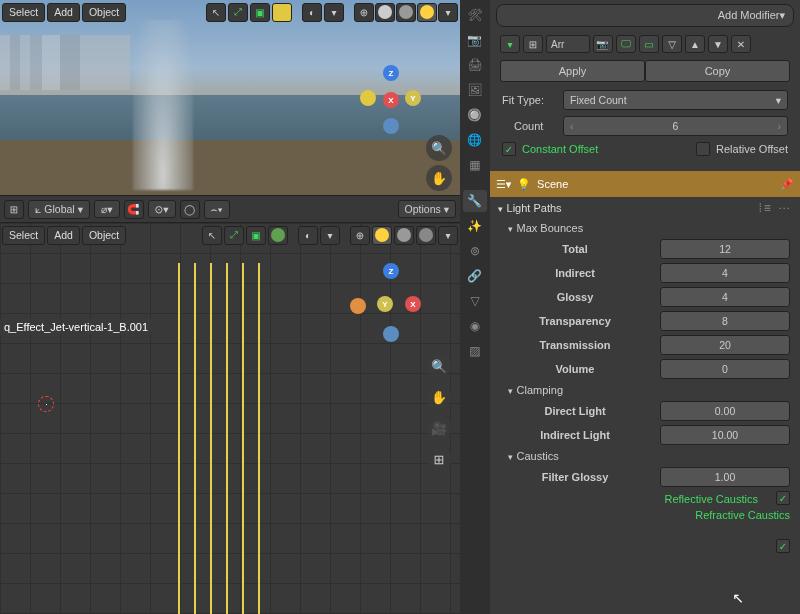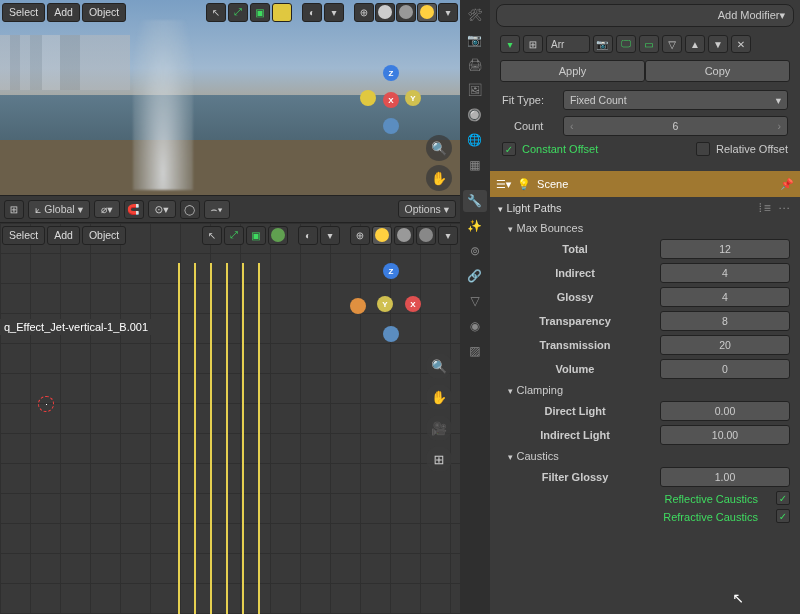--- a/index.html
+++ b/index.html
@@ -308,20 +308,20 @@
 
       <div class="sub-hdr"><span class="tri"></span><span>Caustics</span></div>
       <div class="val-row">
           <span class="lbl">Filter Glossy</span>
           <div class="val">1.00</div>
         </div>
       <div class="caustics-row">
         <span class="green">Reflective Caustics</span>
         <span class="ck on"></span>
       </div>
-      <div class="caustics-row" style="position:relative;">
+      <div class="caustics-row" style="position:relative;flex-direction:column;">
         <span class="green">Refractive Caustics</span>
         <span class="ck on"></span>
       </div>
     </div>
   </div>
 </div>
 <span class="cursor-arrow">↖</span>
 
 </body></html>

